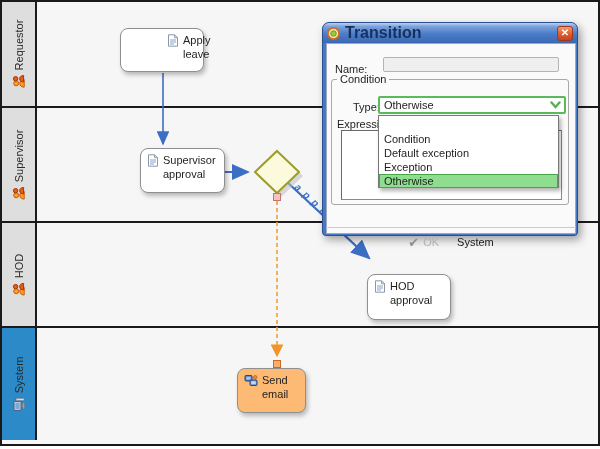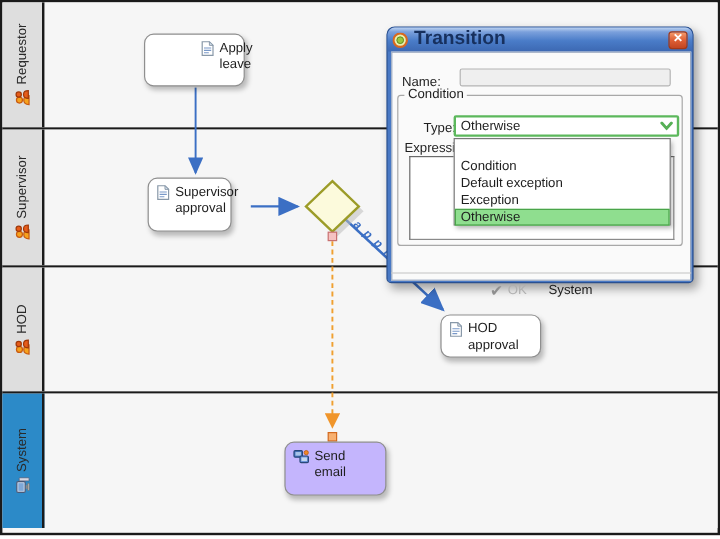--- a/index.html
+++ b/index.html
@@ -15,23 +15,23 @@
   .lane-rot { position:absolute; left:50%; top:50%; transform:translate(-50%,-50%) rotate(-90deg); display:flex; align-items:center; gap:4px; white-space:nowrap; }
   .lane-label { font-size:11px; color:#2a2a2a; }
   .lane-body { flex:1 1 auto; background:#f6f6f6; }
 
   
   .task { position:absolute; background:#fff; border:1px solid #8f8f8f; border-radius:8px;
           box-shadow:2px 3px 4px rgba(0,0,0,0.25); z-index:10; padding:5px 6px; }
   .task .trow { display:flex; gap:4px; align-items:flex-start; }
   .task .tlabel { font-size:11px; color:#1e1e1e; line-height:1.25; }
   #task-apply   { left:120px; top:28px;  width:84px; height:44px;padding-left:46px; }
-  #task-sup     { left:123px; top:148px; width:70px; height:45px; }
-  #task-hod     { left:367px; top:262px; width:84px; height:36px; }
-  #task-email   { left:237px; top:368px; width:85px; height:45px; background:#c4b5fd; }
+  #task-sup     { left:140px; top:148px; width:85px; height:45px; }
+  #task-hod     { left:367px; top:274px; width:84px; height:46px; }
+  #task-email   { left:237px; top:368px; width:69px; height:45px; background:#fdba74; }
 
   
   #edges { position:absolute; left:0; top:0; width:600px; height:449px; z-index:5; pointer-events:none; }
 
   
   #dlg { position:absolute; left:322px; top:22px; width:256px; height:214px; z-index:100;
          background:#4878c4; border:1px solid #2a5090; border-radius:7px 7px 4px 4px;
          box-shadow:3px 4px 8px rgba(0,0,0,0.35); }
   #dlg-title { position:absolute; left:0; top:0; width:100%; height:20px; border-radius:6px 6px 0 0;
          background:linear-gradient(180deg,#bcd2f0 0%,#7ba0dc 18%,#4a7cc8 55%,#3c68b2 100%);

